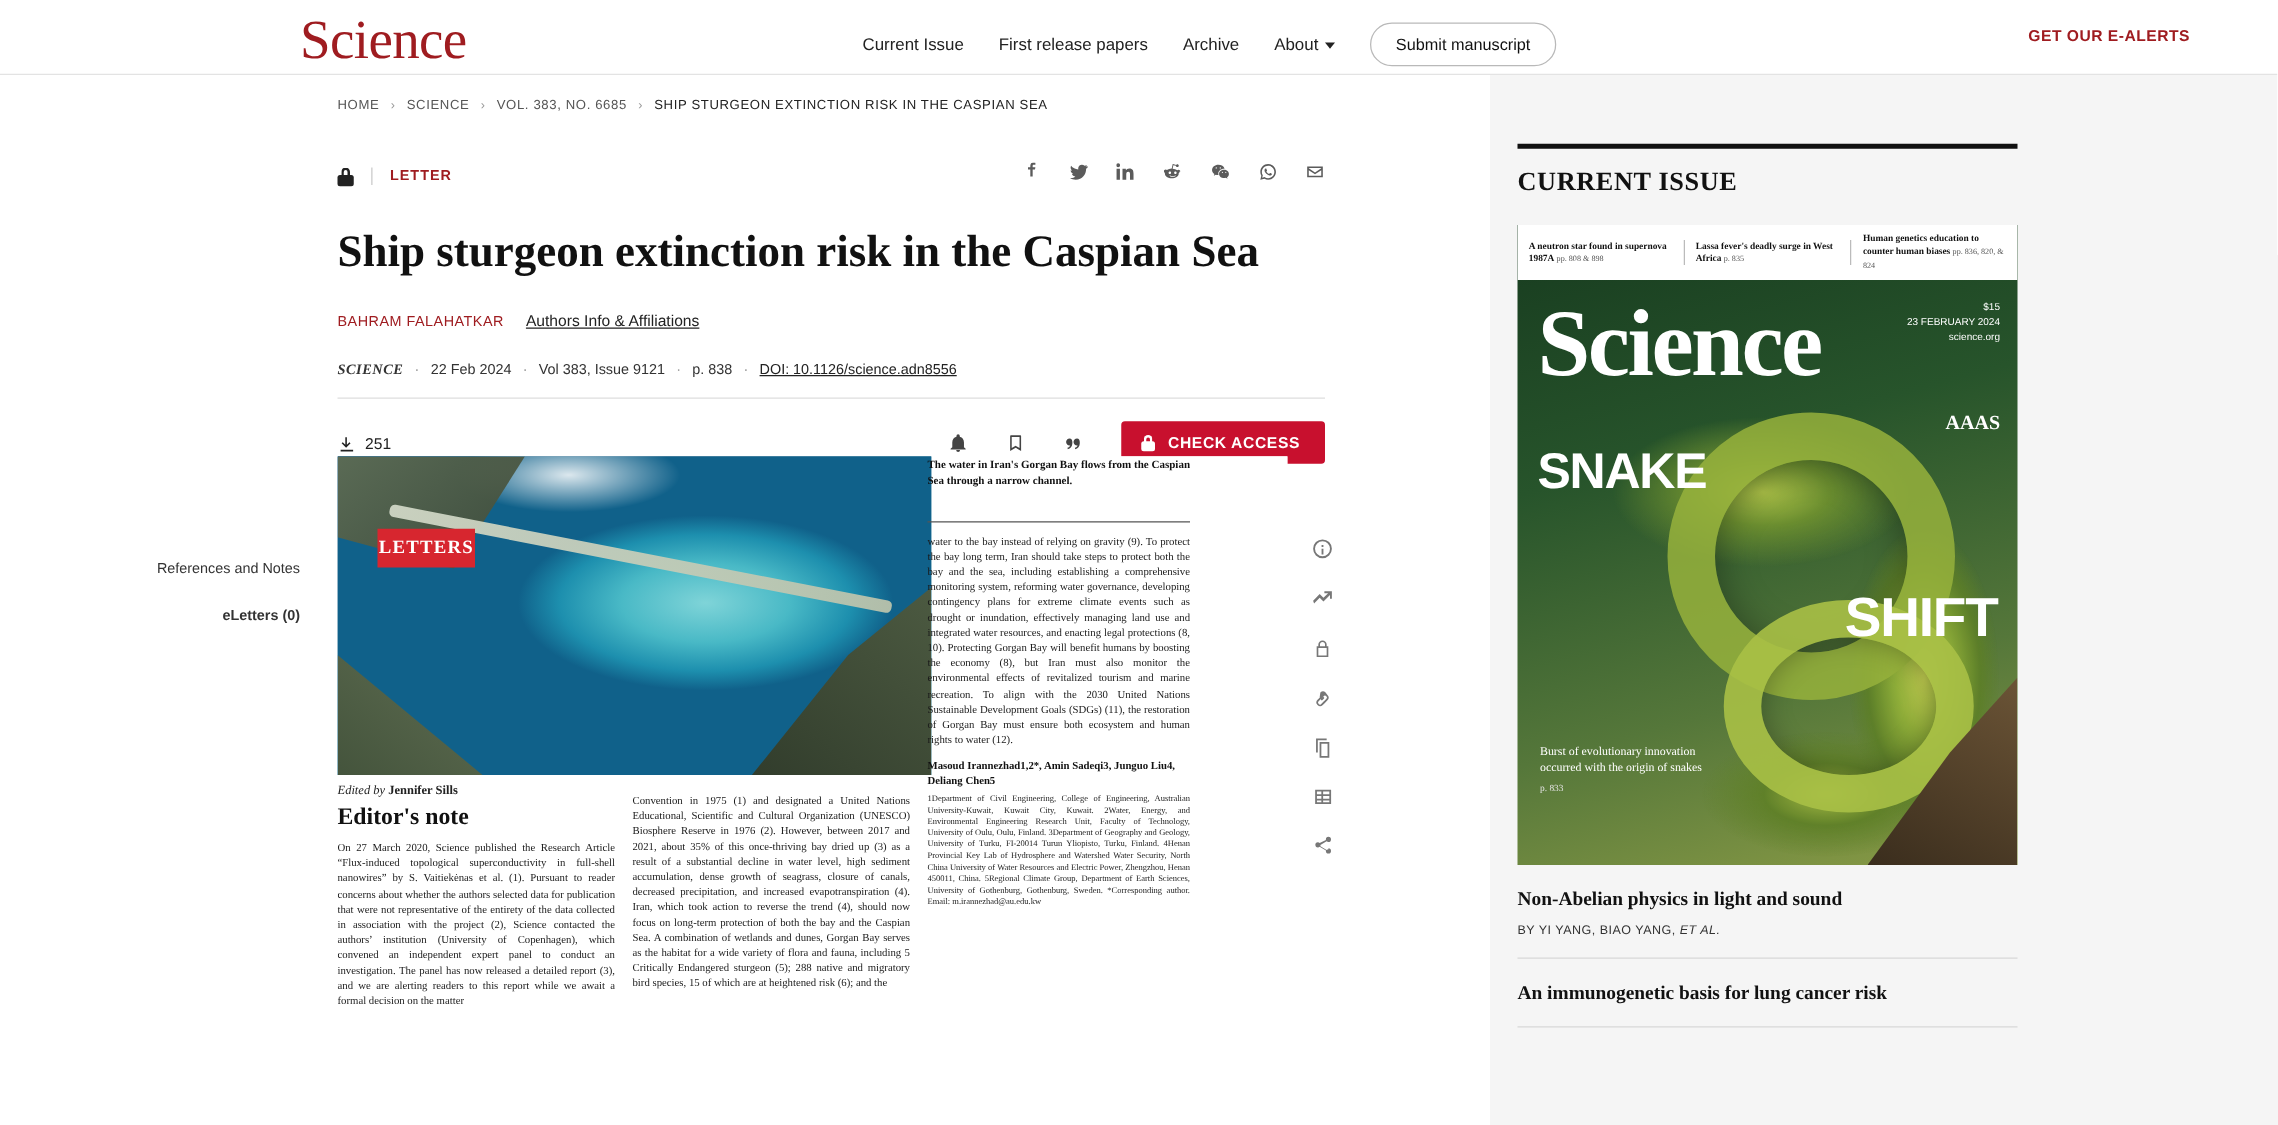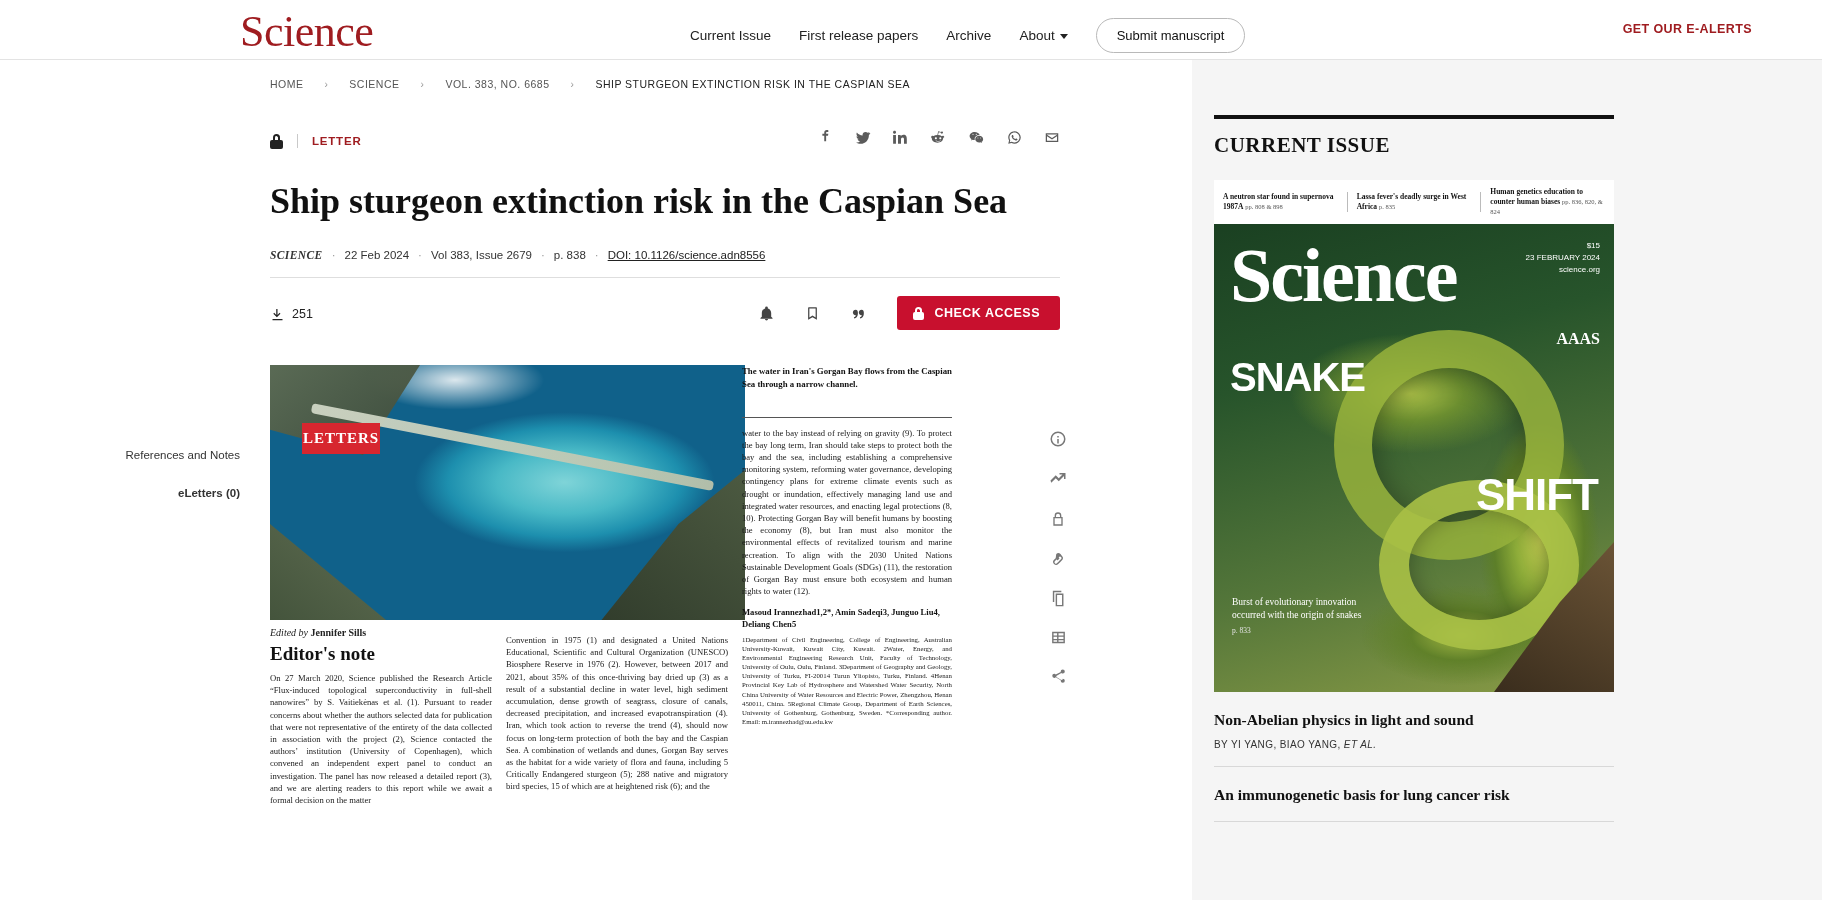--- a/index.html
+++ b/index.html
@@ -40,21 +40,21 @@
   }
   .alerts {
     position: absolute; right: 70px; top: 22px;
     color: #9f1c20; font-size: 12.5px; font-weight: bold; letter-spacing: .4px;
   }
 
   
   .breadcrumb {
     position: absolute; top: 78px; left: 270px;
     font-size: 10.5px; letter-spacing: .5px; color: #555;
-    display: flex; align-items: center; gap: 21px; text-transform: uppercase;
+    display: flex; align-items: center; gap: 9px; text-transform: uppercase;
   }
   .breadcrumb a { color: #555; text-decoration: none; }
   .breadcrumb .sep {
     color: #999; font-size: 10px;
   }
   .breadcrumb .current { color: #222; }
 
   
   .article { position: absolute; top: 130px; left: 270px; width: 790px; }
 
@@ -359,27 +359,31 @@
       <span>
           <svg width="16" height="15" viewBox="0 0 24 24">
             <path d="M2 5h20v14H2V5zm2 2v.5l8 5.2 8-5.2V7H4zm0 2.9V17h16V9.9l-8 5.2-8-5.2z"></path>
           </svg>
         </span>
     </div>
   </div>
 
   <h1 class="title">Ship sturgeon extinction risk in the Caspian Sea</h1>
 
+  <div class="authors">
+    <span class="name">BAHRAM FALAHATKAR</span>
+    <a class="affil" href="#">Authors Info &amp; Affiliations</a>
+  </div>
 
   <div class="pubmeta">
     <span class="journal">SCIENCE</span>
     <span class="dot">·</span>
     <span>22 Feb 2024</span>
     <span class="dot">·</span>
-    <span>Vol 383, Issue 2679</span>
+    <span>Vol 383, Issue 9121</span>
     <span class="dot">·</span>
     <span>p. 838</span>
     <span class="dot">·</span>
     <a class="doi" href="#">DOI: 10.1126/science.adn8556</a>
   </div>
 
   <div class="actions">
     <div class="downloads">
       <svg width="15" height="15" viewBox="0 0 24 24">
           <path fill="#222" d="M12 3v9.6l3.3-3.3 1.4 1.4-5.7 5.7-5.7-5.7 1.4-1.4L10 12.6V3h2zM4 19h16v2H4z"></path>

